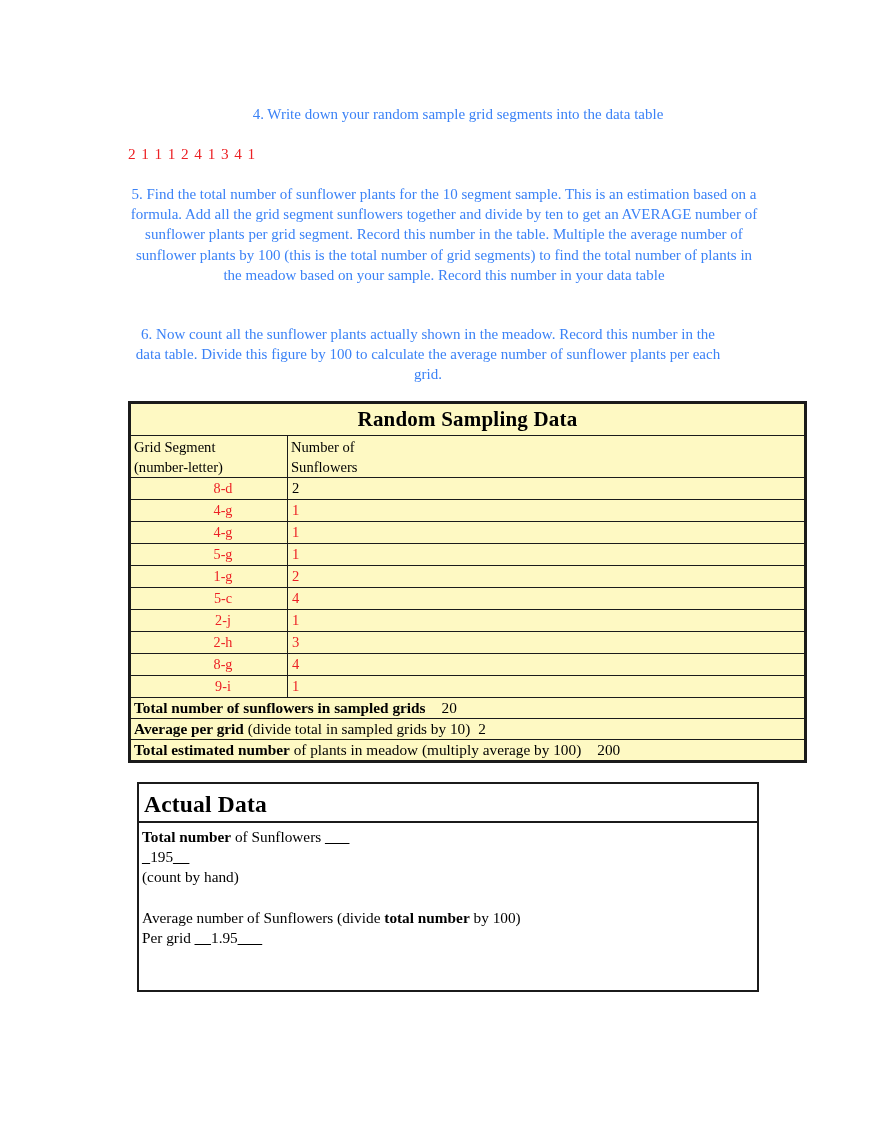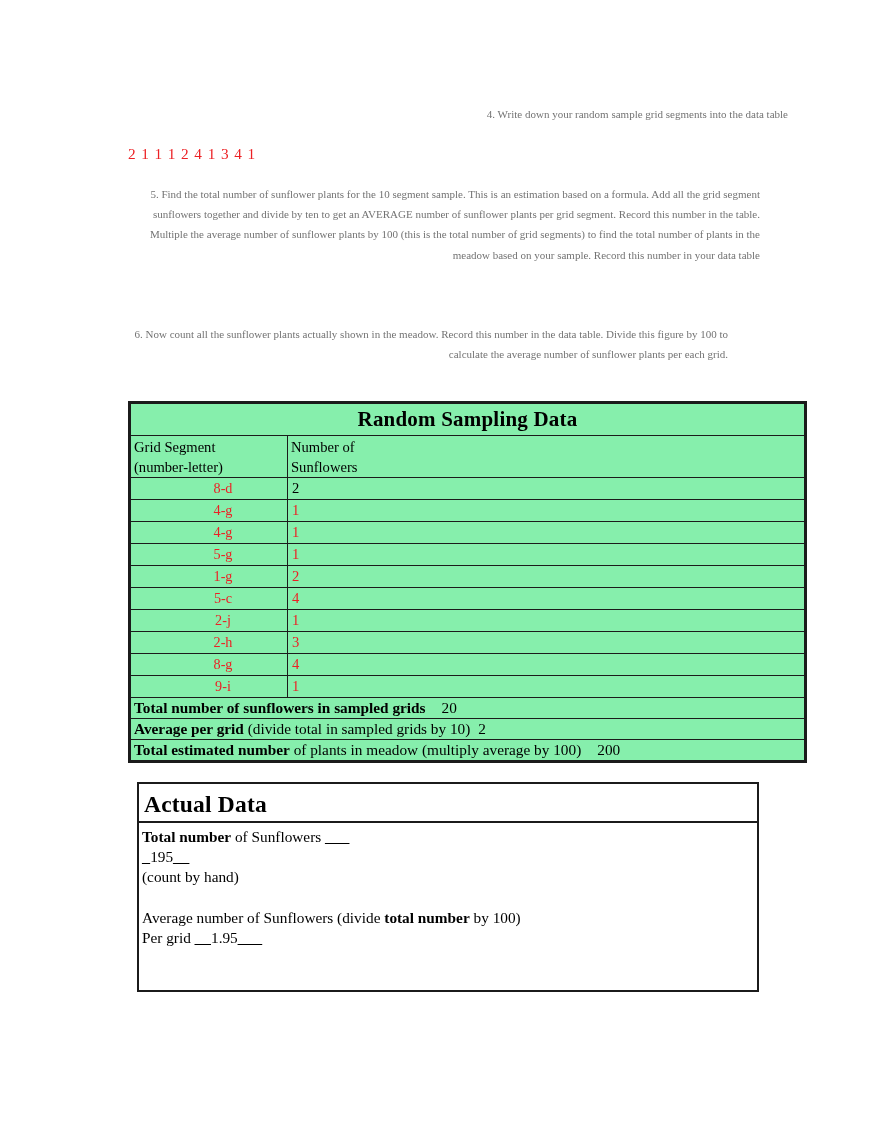--- a/index.html
+++ b/index.html
@@ -19,24 +19,24 @@
     position: absolute;
     left: 0; top: 0;
     width: 880px;
     height: 1139px;
   }
 
   
   .para {
     position: absolute;
     font-family: "Liberation Serif", serif;
-    font-size: 11px;
+    font-size: 15px;
     line-height: 20.2px;
-    color: #737373;
-    text-align: right;
+    color: #3b82f6;
+    text-align: center;
   }
   #step4 { left: 128px; top: 104px; width: 660px; }
   #randomseq {
     position: absolute;
     left: 128px; top: 144px;
     font-family: "Liberation Serif", serif;
     font-size: 15.3px;
     line-height: 20px;
     color: #ec2024;
     letter-spacing: 0.9px;
@@ -45,21 +45,21 @@
   #step6 { left: 128px; top: 324px; width: 600px; }
 
   
   #rs-table {
     position: absolute;
     left: 128px;
     top: 401px;
     width: 679px;
     border: 2px solid #1b1b1b;
     border-collapse: collapse;
-    background: #86efac;
+    background: #fef9c3;
     box-sizing: border-box;
   }
   #rs-table table {
     border-collapse: collapse;
     width: 100%;
     table-layout: fixed;
   }
   #rs-table td {
     border: 1px solid #1b1b1b;
     padding: 0;

